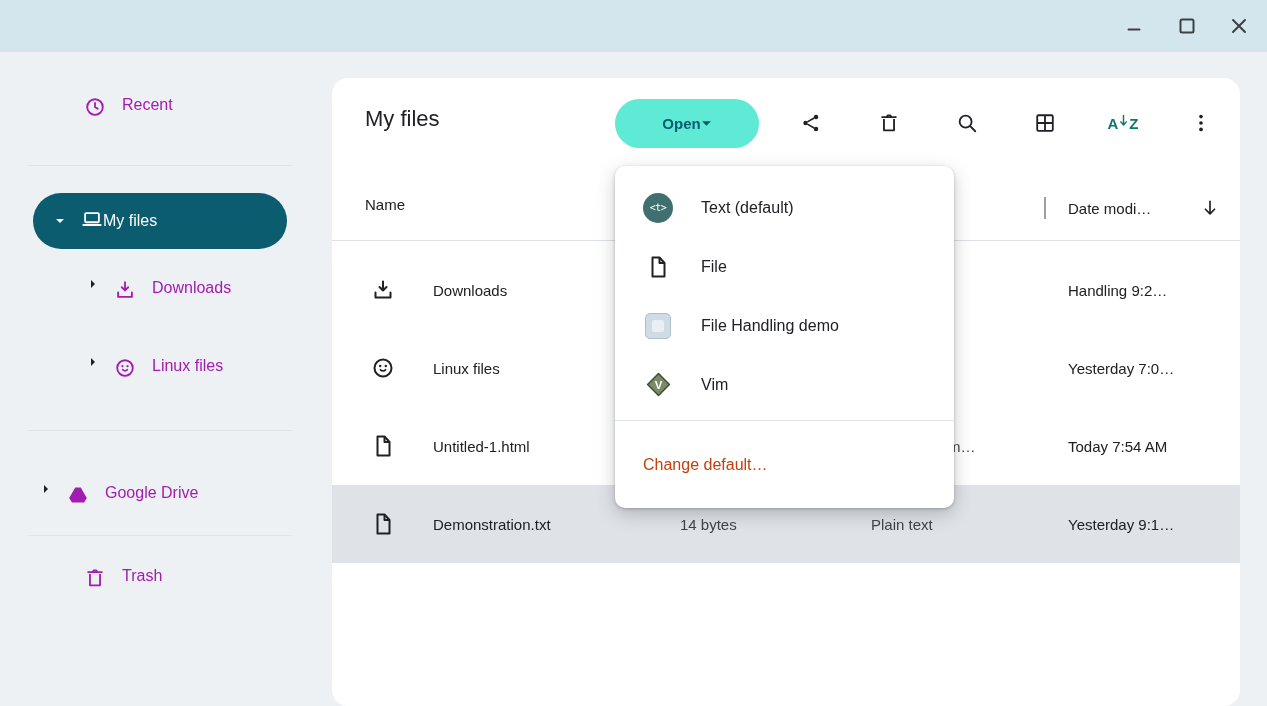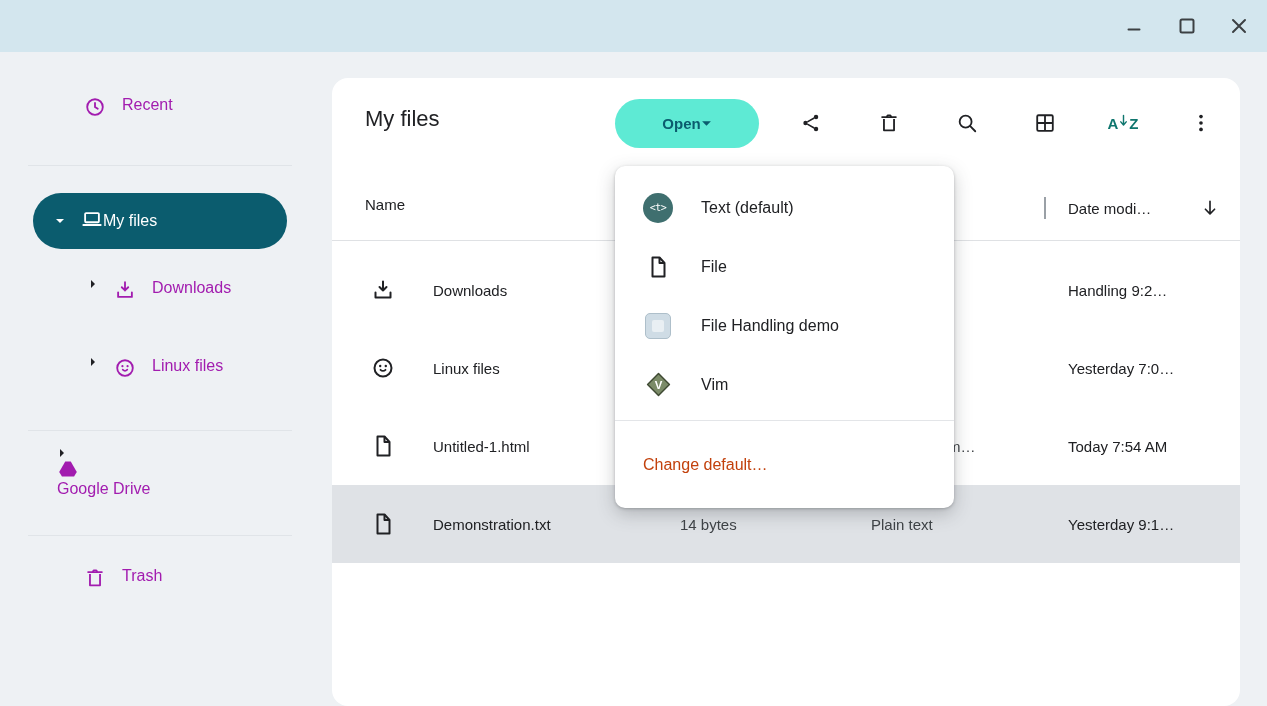--- a/index.html
+++ b/index.html
@@ -137,21 +137,21 @@
             <circle cx="9.2" cy="10" r="1.2" fill="currentColor"></circle>
             <circle cx="14.8" cy="10" r="1.2" fill="currentColor"></circle>
             <path d="M9.5 13.8c1.4 1.4 3.6 1.4 5 0" fill="none" stroke="currentColor" stroke-width="1.8" stroke-linecap="round"></path>
           </svg>
       </span>
       <span>Linux files</span>
     </div>
 
     <div class="side-divider" style="top:378px;"></div>
 
-    <div class="side-item" style="top:396px; padding-left:57px;flex-direction:column;">
+    <div class="side-item" style="top:432px; padding-left:41px;">
       <span class="side-caret">
         <svg width="10" height="10" viewBox="0 0 10 10">
             <path d="M3 1l4 4-4 4z" fill="currentColor"></path>
           </svg>
       </span>
       <span class="ic">
         <svg width="22" height="22" viewBox="0 0 24 24">
             <path d="M9 3.8h6l6.6 11.4-3 5H5.4l-3-5z" fill="currentColor"></path>
           </svg>
       </span>

